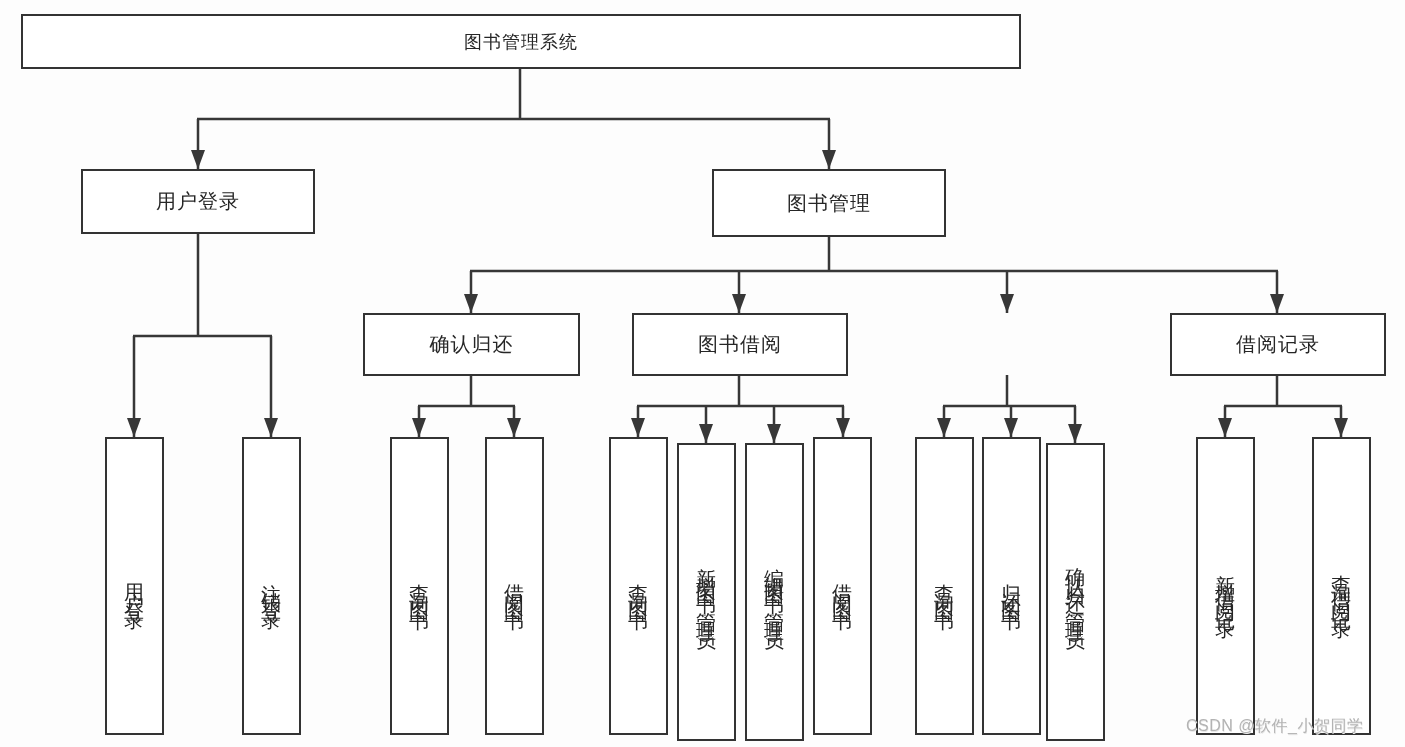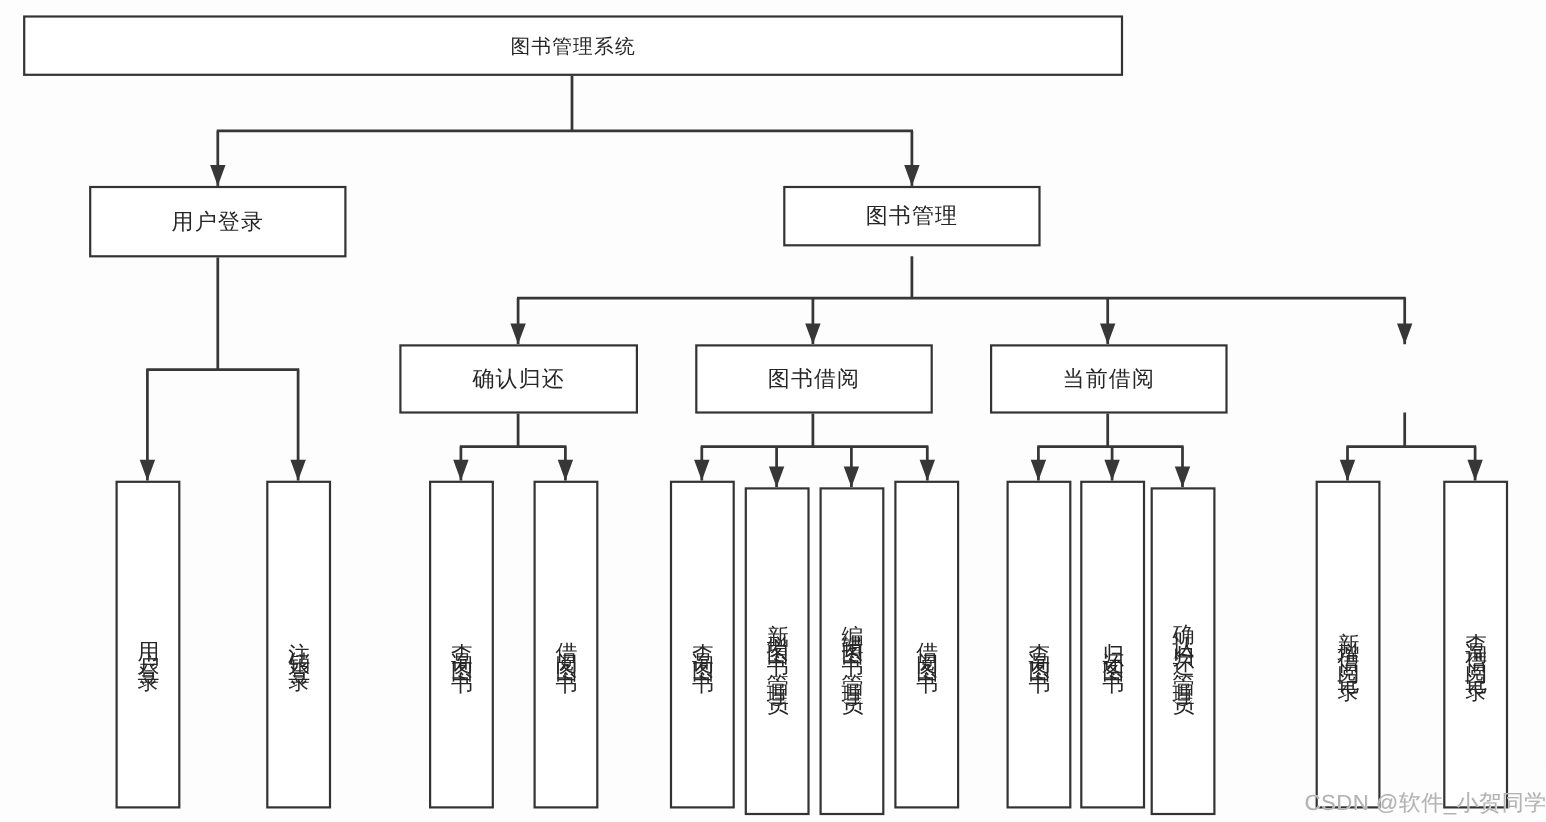--- a/index.html
+++ b/index.html
@@ -36,21 +36,21 @@
     writing-mode: vertical-lr;
     text-orientation: mixed;
     font-size: 20px;
     letter-spacing: 9px;
     line-height: 1;
   }
   .watermark {
     position: absolute;
     left: 1186px;
     top: 716px;
-    font-size: 20px;
+    font-size: 16px;
     color: #b3b3b3;
     letter-spacing: 0.5px;
     white-space: nowrap;
     z-index: 5;
     text-shadow: 0.5px 0.5px 0 #e8e8e8;
   }
 </style>
 </head>
 <body>
 
@@ -76,32 +76,32 @@
              M1334 418 L1348 418 L1341 437 Z" fill="#373737" stroke="none"></path>
   </svg>
 
   <div class="node" style="left:21px; top:14px; width:1000px; height:55px;">
     <span class="hlabel root-label">图书管理系统</span>
   </div>
 
   <div class="node" style="left:81px; top:169px; width:234px; height:65px;">
     <span class="hlabel">用户登录</span>
   </div>
-  <div class="node" style="left:712px; top:169px; width:234px; height:55px;">
+  <div class="node" style="left:712px; top:169px; width:234px; height:68px;">
     <span class="hlabel">图书管理</span>
   </div>
 
   <div class="node" style="left:363px; top:313px; width:217px; height:63px;">
     <span class="hlabel">确认归还</span>
   </div>
   <div class="node" style="left:632px; top:313px; width:216px; height:63px;font-family:Liberation Mono, monospace;">
     <span class="hlabel">图书借阅</span>
   </div>
-  <div class="node" style="left:900px; top:313px; width:216px; height:63px;">
-    <span class="hlabel">当前借阅</span>
+  <div class="node" style="left:1170px; top:313px; width:216px; height:63px;">
+    <span class="hlabel">借阅记录</span>
   </div>
 
   <div class="node" style="left:105px; top:437px; width:59px; height:298px;">
     <span class="vlabel">用户登录</span>
   </div>
   <div class="node" style="left:242px; top:437px; width:59px; height:298px;">
     <span class="vlabel">注销登录</span>
   </div>
 
   <div class="node" style="left:390px; top:437px; width:59px; height:298px;">

